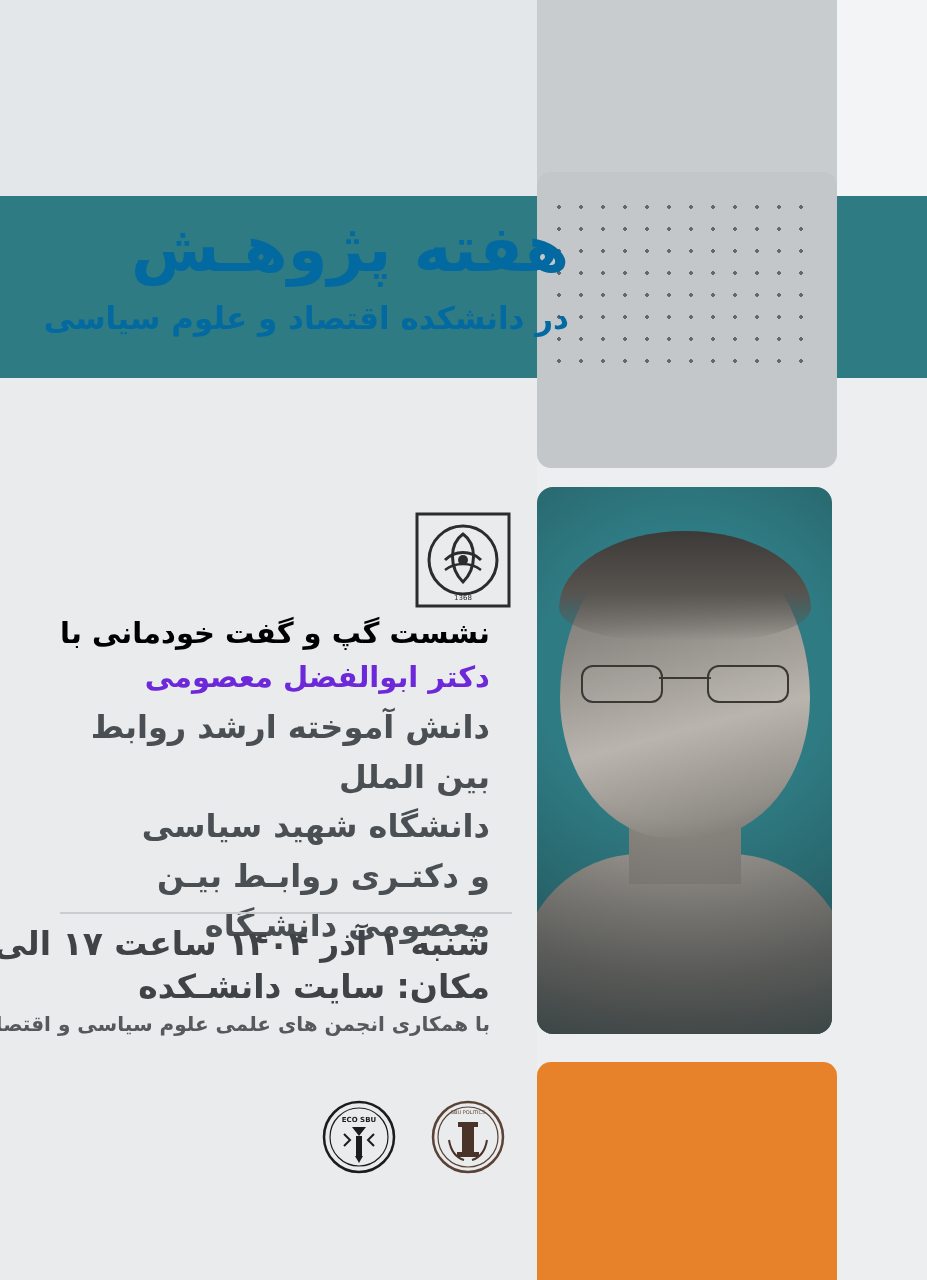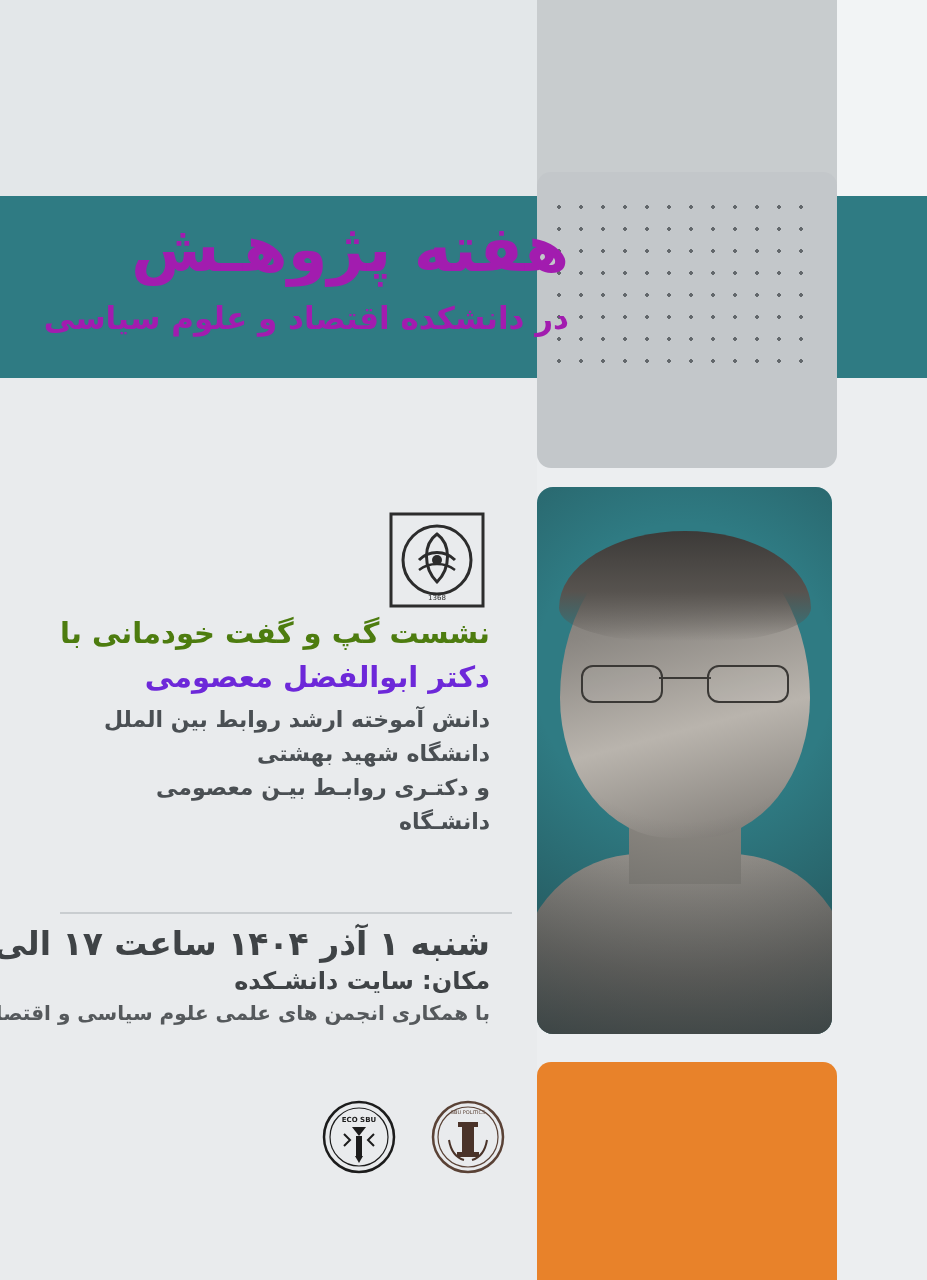--- a/index.html
+++ b/index.html
@@ -82,21 +82,21 @@
     width: 300px; height: 218px;
     background: #e8822a;
     border-radius: 14px 14px 0 0;
   }
 
   
   .header-text {
     position: absolute;
     left: 0; top: 196px;
     width: 629px; height: 182px;
-    color: #a21caf;
+    color: #0369a1;
     text-align: left;
     direction: rtl;
   }
   .header-title {
     position: absolute;
     right: 60px; top: 10px;
     font-size: 64px;
     font-weight: 700;
     letter-spacing: -1px;
     white-space: nowrap;
@@ -175,52 +175,52 @@
   }
   .photo-frame .shadow {
     position: absolute;
     inset: 0;
     background: radial-gradient(circle at 50% 34%, rgba(0,0,0,0) 38%, rgba(20,30,32,0.35) 78%, rgba(20,40,44,0.55) 100%);
   }
 
   
   .seal {
     position: absolute;
-    left: 401px; top: 512px;
+    left: 427px; top: 512px;
     width: 84px; height: 96px;
   }
   .seal svg { display: block; }
 
   
   .main-text {
     position: absolute;
     right: 437px;
     top: 616px;
     width: 420px;
     text-align: right;
     direction: rtl;
     color: #3f4346;
   }
   .line-intro {
     font-size: 29px;
     font-weight: 700;
-    color: #4d7c0f;
+    color: #000000;
     letter-spacing: 0px;
     margin-bottom: 10px;
     white-space: nowrap;
   }
   .line-name {
     font-size: 29px;
     font-weight: 700;
     color: #6d28d9;
     margin-bottom: 9px;
     white-space: nowrap;
   }
   .line-bio {
-    font-size: 22px;
+    font-size: 32px;
     font-weight: 700;
     color: #4a4f53;
     line-height: 1.55;
   }
 
   
   .divider {
     position: absolute;
     left: 60px; top: 912px;
     width: 452px; height: 2px;
@@ -237,21 +237,21 @@
     direction: rtl;
     color: #3f4346;
   }
   .line-date {
     font-size: 33px;
     font-weight: 700;
     white-space: nowrap;
     margin-bottom: 4px;
   }
   .line-place {
-    font-size: 24px;
+    font-size: 33px;
     font-weight: 700;
     white-space: nowrap;
     margin-bottom: 6px;
   }
   .line-partners {
     font-size: 20px;
     font-weight: 700;
     color: #55595c;
     white-space: nowrap;
   }
@@ -315,21 +315,21 @@
       <div class="lens r"></div>
     </div>
     <div class="shadow"></div>
   </div>
 
   <div class="main-text">
     <div class="line-intro">نشست گپ و گفت خودمانی با</div>
     <div class="line-name">دکتر ابوالفضل معصومی</div>
     <div class="line-bio">
       <div>دانش آموخته ارشد روابط بین الملل</div>
-      <div>دانشگاه شهید بهشتی</div>
+      <div>دانشگاه شهید سیاسی</div>
       <div>و دکتـری روابـط بیـن معصومی دانشـگاه</div>
     </div>
   </div>
 
   <div class="divider"></div>
 
   <div class="datetime-block">
     <div class="line-date">شنبه ۱ آذر ۱۴۰۴ ساعت ۱۷ الی ۱۹</div>
     <div class="line-place">مکان:  سایت دانشـکده</div>
     <div class="line-partners">با همکاری انجمن های علمی علوم سیاسی و اقتصاد</div>

